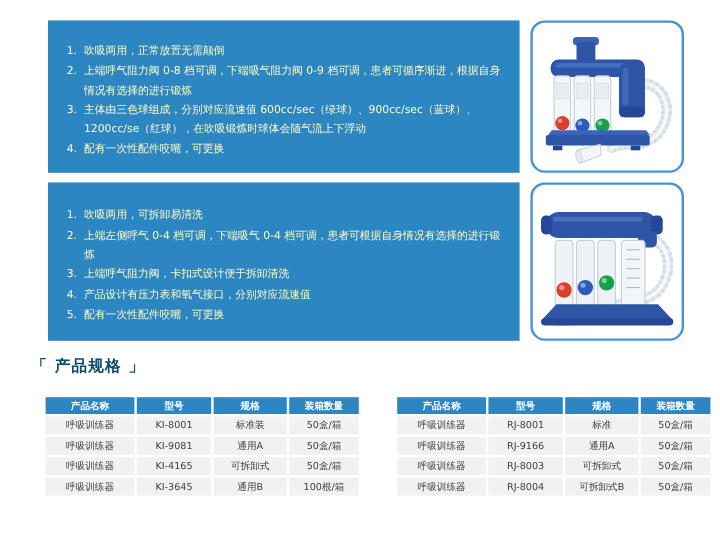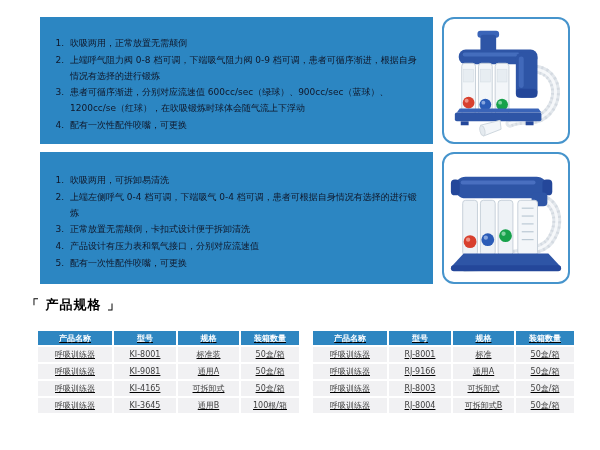--- a/index.html
+++ b/index.html
@@ -3,61 +3,61 @@
 <meta charset="utf-8">
 <style>
   html,body{margin:0;padding:0;}
   body{
     width:600px;height:450px;position:relative;overflow:hidden;
     background:#ffffff;
     font-family:"DejaVu Sans","Liberation Sans",sans-serif;
   }
   
   .feature-box{
-    position:absolute;left:40px;width:393px;background:#2C86C2;color:#0f172a;
+    position:absolute;left:40px;width:393px;background:#2C86C2;color:#fef9c3;
     box-sizing:border-box;
   }
   #feature-box-1{top:17px;height:127px;padding:19px 14px 0 10px;}
   #feature-box-2{top:152px;height:132px;padding:21px 14px 16px 10px;}
   .feature-box ol{margin:0;padding:0 0 0 17px;font-size:9px;line-height:1.75;}
   .feature-box li{padding-left:3px;margin:0 0 1px 0;}
   
   .photo-card{
     position:absolute;left:442px;width:128px;background:#ffffff;
     border:2px solid #4694CC;border-radius:12px;box-sizing:border-box;overflow:hidden;
   }
   #photo-card-1{top:17px;height:127px;}
   #photo-card-2{top:152px;height:132px;}
   .photo-card svg{display:block;margin:1px auto 0 auto;}
   
   .section-title{
     position:absolute;left:26px;top:296px;
-    font-size:13px;font-weight:bold;color:#000000;letter-spacing:1px;
-  }
-  
-  .tables-wrap{position:absolute;left:36px;top:329px;display:flex;gap:10px;text-decoration:underline;}
+    font-size:13px;font-weight:bold;color:#0c4a6e;letter-spacing:1px;
+  }
+  
+  .tables-wrap{position:absolute;left:36px;top:329px;display:flex;gap:28px;}
   table.spec{border-collapse:separate;border-spacing:2px;width:259px;table-layout:fixed;}
   table.spec th{
     background:#2E86C1;color:#ffffff;font-size:8px;font-weight:bold;
     height:14px;padding:0;text-align:center;white-space:nowrap;
   }
   table.spec td{
     background:#F1F1F3;color:#3E3E3E;font-size:8px;
     height:15px;padding:0;text-align:center;white-space:nowrap;margin-left:44px;
   }
   col.c-name{width:74px;} col.c-model{width:62px;} col.c-spec{width:61px;} col.c-qty{width:58px;}
 </style>
 </head>
 <body>
 
 <div class="feature-box" id="feature-box-1">
   <ol>
     <li>吹吸两用，正常放置无需颠倒</li>
     <li>上端呼气阻力阀 0-8 档可调，下端吸气阻力阀 0-9 档可调，患者可循序渐进，根据自身情况有选择的进行锻炼</li>
-    <li>患者可循序渐进，分别对应流速值 600cc/sec（绿球）、900cc/sec（蓝球）、1200cc/se（红球），在吹吸锻炼时球体会随气流上下浮动</li>
+    <li>主体由三色球组成，分别对应流速值 600cc/sec（绿球）、900cc/sec（蓝球）、1200cc/se（红球），在吹吸锻炼时球体会随气流上下浮动</li>
     <li>配有一次性配件咬嘴，可更换</li>
   </ol>
 </div>
 
 <div class="photo-card" id="photo-card-1">
   <svg viewBox="0 0 124 123" width="124" height="121" role="img" aria-label="三球呼吸训练器（带软管和咬嘴）">
 
     <g>
       <path d="M92 50 C 114 52, 119 80, 103 95 C 91 106, 76 99, 66 105" fill="none" stroke="#E2E7EC" stroke-width="9" stroke-linecap="round"></path>
       <path d="M92 50 C 114 52, 119 80, 103 95 C 91 106, 76 99, 66 105" fill="none" stroke="#C8D0D8" stroke-width="9" stroke-linecap="butt" stroke-dasharray="2 3" opacity="0.55"></path>
@@ -97,21 +97,21 @@
       <polygon points="36,107 56,102 57,111 39,118" fill="#F3F6F9" stroke="#CCD5DC" stroke-width="1"></polygon>
       <ellipse cx="38" cy="112.5" rx="2.5" ry="5.2" fill="#E4EAEF" stroke="#CCD5DC" stroke-width="0.8" transform="rotate(-12 38 112.5)"></ellipse>
     </g>
   </svg>
 </div>
 
 <div class="feature-box" id="feature-box-2">
   <ol>
     <li>吹吸两用，可拆卸易清洗</li>
     <li>上端左侧呼气 0-4 档可调，下端吸气 0-4 档可调，患者可根据自身情况有选择的进行锻炼</li>
-    <li>正常放置无需颠倒，卡扣式设计便于拆卸清洗</li>
+    <li>上端呼气阻力阀，卡扣式设计便于拆卸清洗</li>
     <li>产品设计有压力表和氧气接口，分别对应流速值</li>
     <li>配有一次性配件咬嘴，可更换</li>
   </ol>
 </div>
 
 <div class="photo-card" id="photo-card-2">
   <svg viewBox="0 0 124 128" width="124" height="126" role="img" aria-label="可拆卸式三球呼吸训练器（带软管和咬嘴）">
 
     <g>
       <path d="M98 44 C 116 50, 118 72, 106 88 C 94 102, 64 96, 42 112" fill="none" stroke="#E2E7EC" stroke-width="9" stroke-linecap="round"></path>

